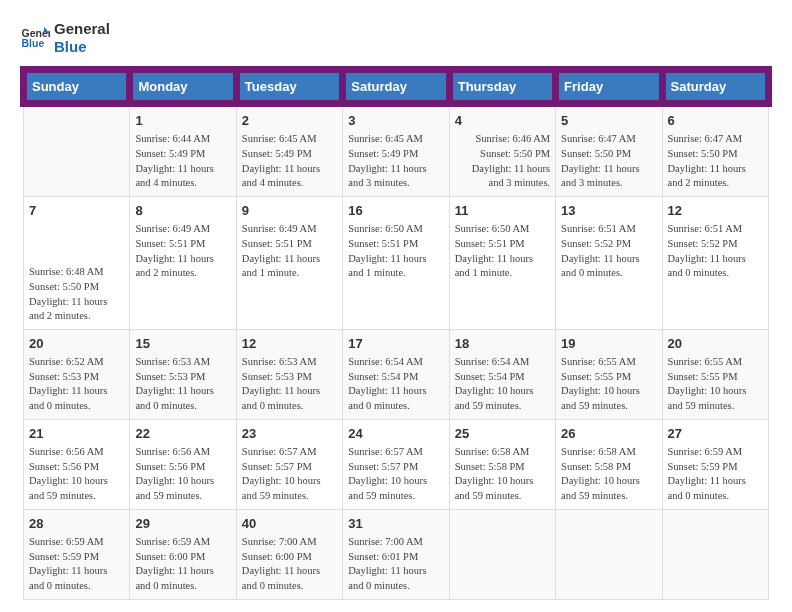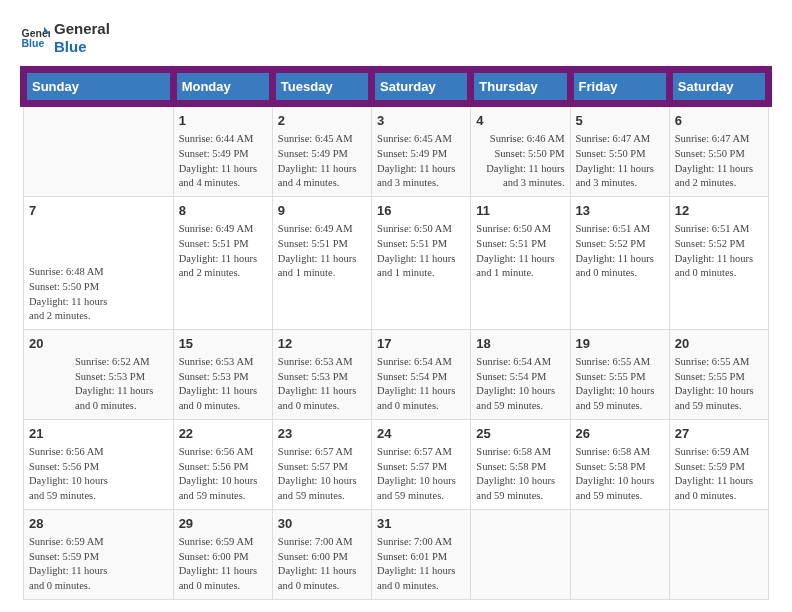--- a/index.html
+++ b/index.html
@@ -204,21 +204,21 @@
           <span class="day-num">12</span>
           <div class="day-info" style="white-space: pre-line;">Sunrise: 6:51 AM
 Sunset: 5:52 PM
 Daylight: 11 hours
 and 0 minutes.</div>
         </td>
       </tr>
       <tr>
         <td>
           <span class="day-num">20</span>
-          <div class="day-info" style="white-space: pre-line; margin-left: 46px;">Sunrise: 6:52 AM
+          <div class="day-info" style="white-space: pre-line;">Sunrise: 6:52 AM
 Sunset: 5:53 PM
 Daylight: 11 hours
 and 0 minutes.</div>
         </td>
         <td>
           <span class="day-num">15</span>
           <div class="day-info" style="white-space: pre-line;">Sunrise: 6:53 AM
 Sunset: 5:53 PM
 Daylight: 11 hours
 and 0 minutes.</div>
@@ -319,21 +319,21 @@
 and 0 minutes.</div>
         </td>
         <td>
           <span class="day-num">29</span>
           <div class="day-info" style="white-space: pre-line;">Sunrise: 6:59 AM
 Sunset: 6:00 PM
 Daylight: 11 hours
 and 0 minutes.</div>
         </td>
         <td>
-          <span class="day-num">30</span>
+          <span class="day-num">40</span>
           <div class="day-info" style="white-space: pre-line;">Sunrise: 7:00 AM
 Sunset: 6:00 PM
 Daylight: 11 hours
 and 0 minutes.</div>
         </td>
         <td>
           <span class="day-num">31</span>
           <div class="day-info" style="white-space: pre-line;">Sunrise: 7:00 AM
 Sunset: 6:01 PM
 Daylight: 11 hours

